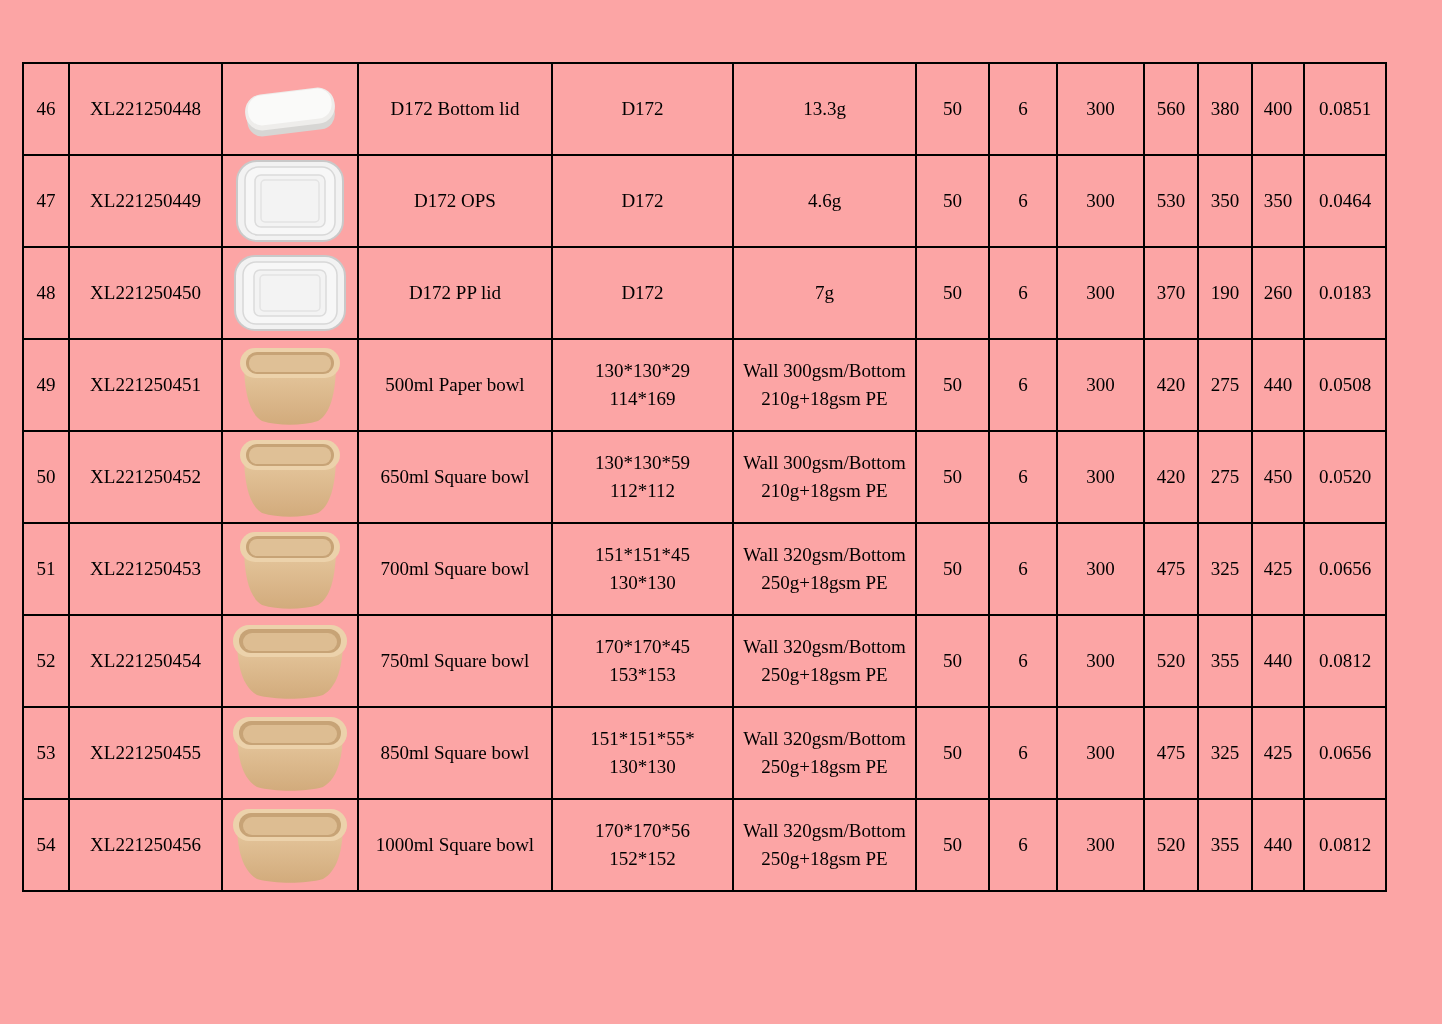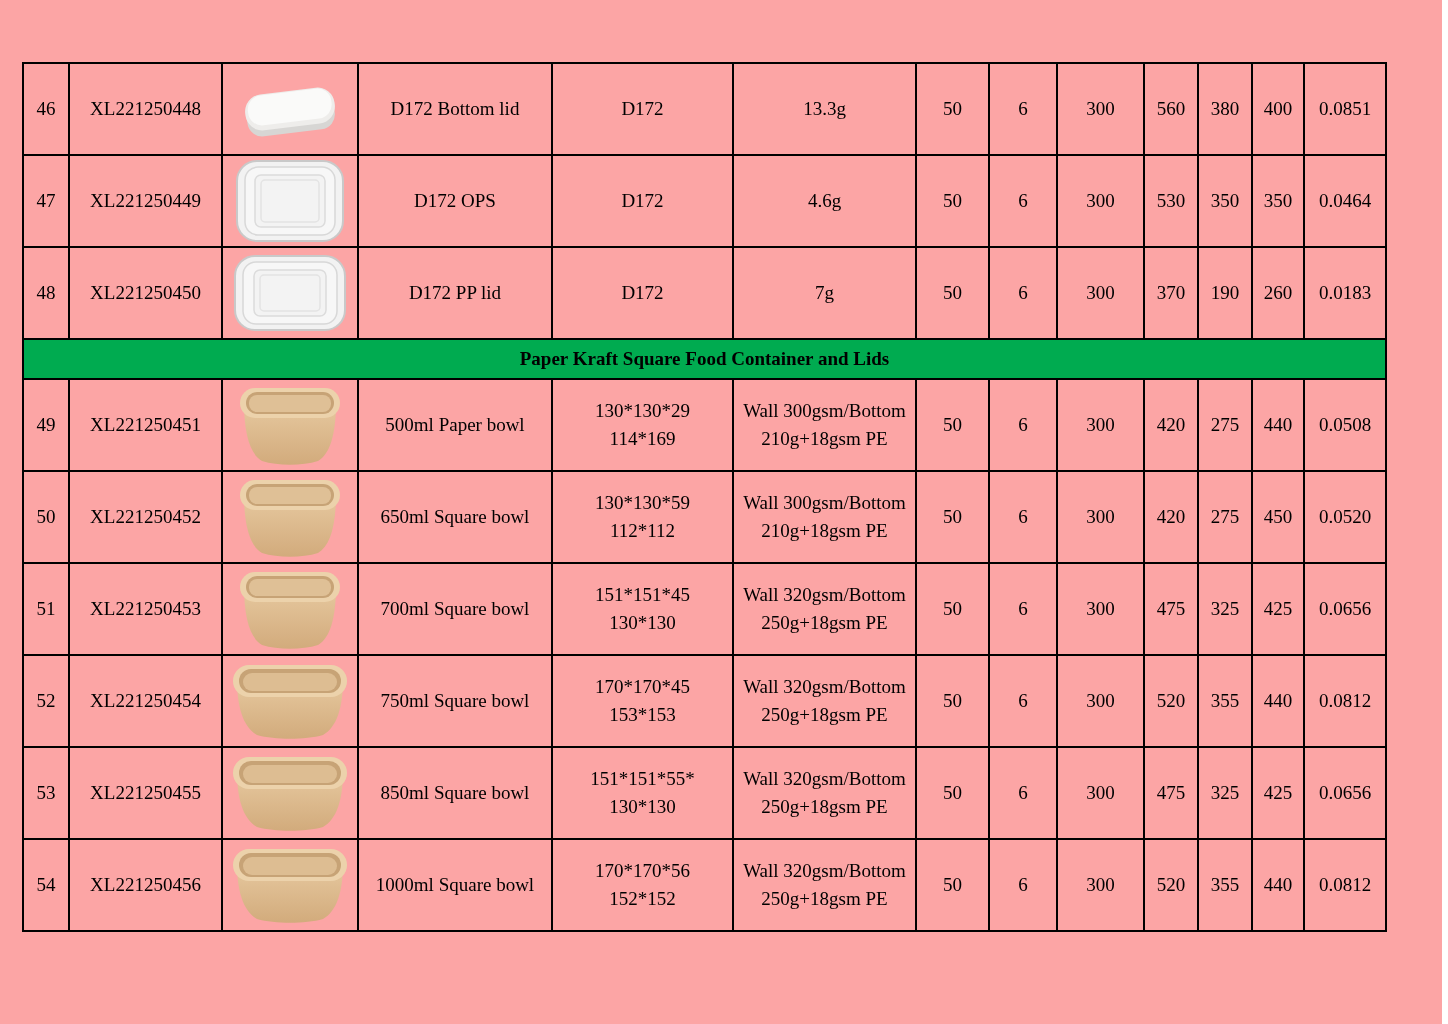--- a/index.html
+++ b/index.html
@@ -123,23 +123,20 @@
             <div>7g</div>
           </td>
           <td class="c-val">50</td>
           <td class="c-val">6</td>
           <td class="c-val">300</td>
           <td class="c-val">370</td>
           <td class="c-val">190</td>
           <td class="c-val">260</td>
           <td class="c-val">0.0183</td>
         </tr>
-        <tr class="section-row">
-          <td class="section" colspan="13">Paper Kraft Square Food Container and Lids</td>
-        </tr>
         <tr class="item">
           <td class="c-no">49</td>
           <td class="c-code">XL221250451</td>
           <td class="c-photo">
             <svg width="108" height="86" viewBox="0 0 108 86">
               <defs>
                 <linearGradient id="kbd" x1="0" y1="0" x2="0" y2="1">
                   <stop offset="0" stop-color="#e7c9a0"></stop>
                   <stop offset="1" stop-color="#d2ab7c"></stop>
                 </linearGradient>

